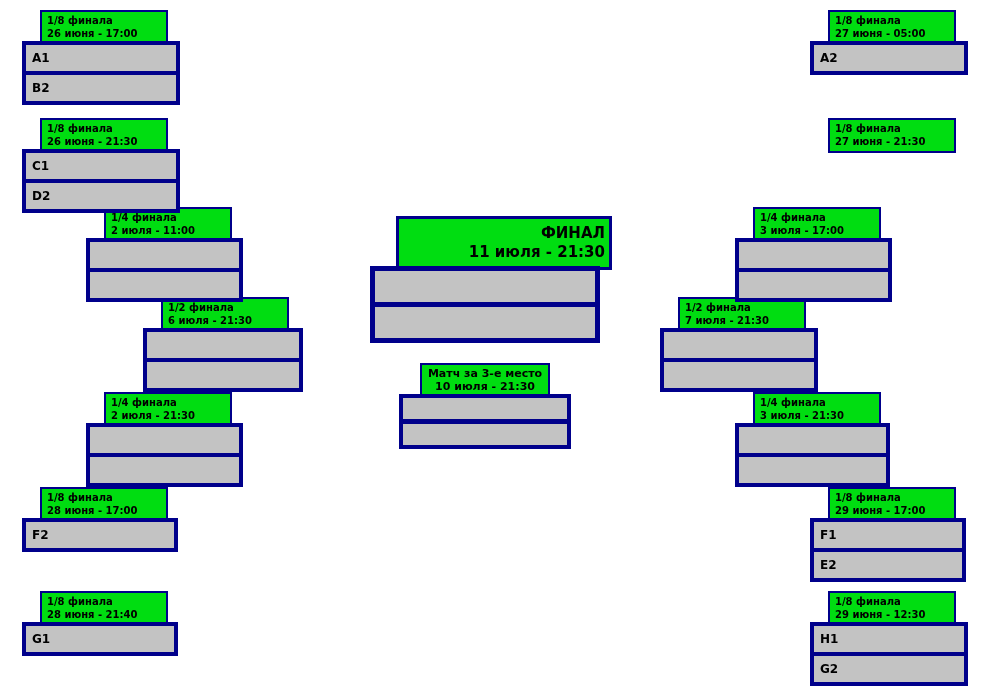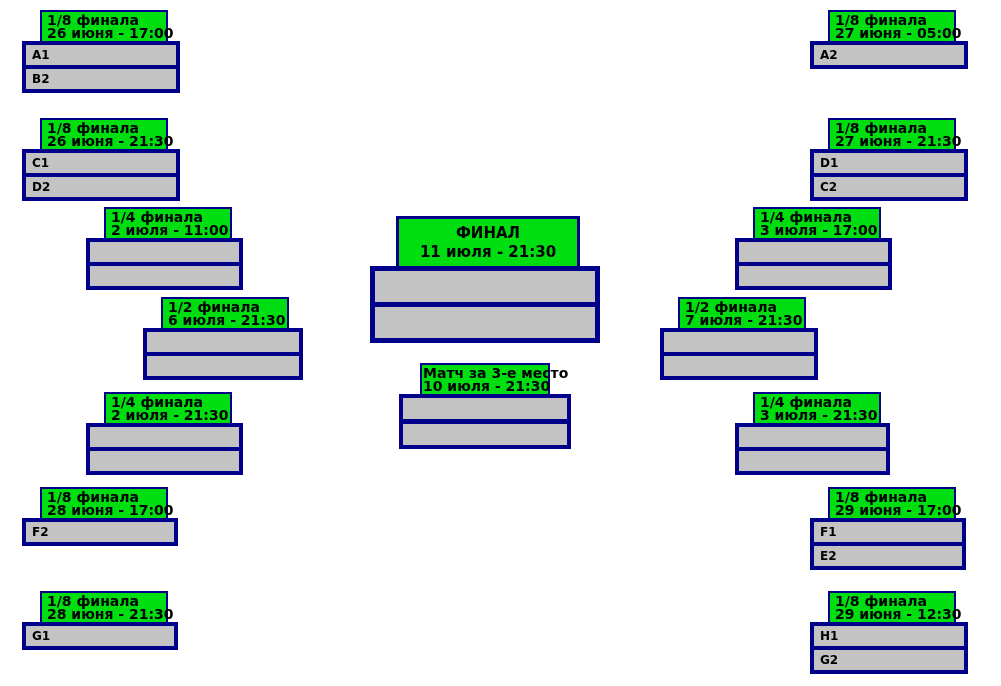--- a/index.html
+++ b/index.html
@@ -11,66 +11,66 @@
   
   .hdr {
     position: relative;
     z-index: 1;
     width: 128px;
     margin-left: 18px;
     margin-bottom: -4px;
     background: #00dd11;
     border: 2px solid #00008b;
     padding: 2px 4px 3px 5px;
-    font-size: 14px;
+    font-size: 10px;
     font-weight: bold;
     line-height: 13px;
     color: #000000;
     white-space: nowrap;
   }
 
   
   .teams {
     position: relative;
     z-index: 2;
     background: #00008b;
     padding: 4px;
     display: flex;
     flex-direction: column;
     gap: 4px;
   }
   .team {
-    height: 20px;
+    height: 26px;
     background: #c3c3c3;
     display: flex;
     align-items: center;
     padding-left: 6px;
     font-size: 12px;
     font-weight: bold;
     color: #000000;
   }
 
   
   .final .hdr {
-    width: 184px;
+    width: 216px;
     margin-left: 26px;
     font-size: 15px;
     line-height: 19px;
     padding: 5px 4px;
     border-width: 3px;
-    text-align: center;
+    text-align: right;
   }
   .final .teams { padding: 5px; gap: 5px; }
   .final .team { height: 31px; }
 
   
   .third .hdr {
     width: 130px;
     margin-left: 21px;
-    font-size: 14px;
+    font-size: 11px;
     text-align: center;
     padding: 2px 1px 3px;
   }
   .third .teams { gap: 5px; }
   .third .team { height: 21px; }
 </style>
 </head>
 <body>
 
 <div class="block" style="left:22px; top:10px; width:158px">
@@ -134,21 +134,21 @@
     <div>28 июня - 17:00</div>
   </div>
   <div class="teams">
     <div class="team">F2</div>
   </div>
 </div>
 
 <div class="block" style="left:22px; top:591px; width:156px">
   <div class="hdr">
     <div>1/8 финала</div>
-    <div>28 июня - 21:30</div>
+    <div>28 июня - 21:40</div>
   </div>
   <div class="teams">
     <div class="team">G1</div>
   </div>
 </div>
 
 <div class="block final" style="left:370px; top:216px; width:230px">
   <div class="hdr">
     <div>ФИНАЛ</div>
     <div>11 июля - 21:30</div>
@@ -178,24 +178,20 @@
   <div class="teams">
     <div class="team">A2</div>
   </div>
 </div>
 
 <div class="block" style="left:810px; top:118px; width:158px">
   <div class="hdr">
     <div>1/8 финала</div>
     <div>27 июня - 21:30</div>
   </div>
-  <div class="teams">
-    <div class="team">D1</div>
-    <div class="team">C2</div>
-  </div>
 </div>
 
 <div class="block" style="left:735px; top:207px; width:157px">
   <div class="hdr">
     <div>1/4 финала</div>
     <div>3 июля - 17:00</div>
   </div>
   <div class="teams">
     <div class="team"></div>
     <div class="team"></div>

